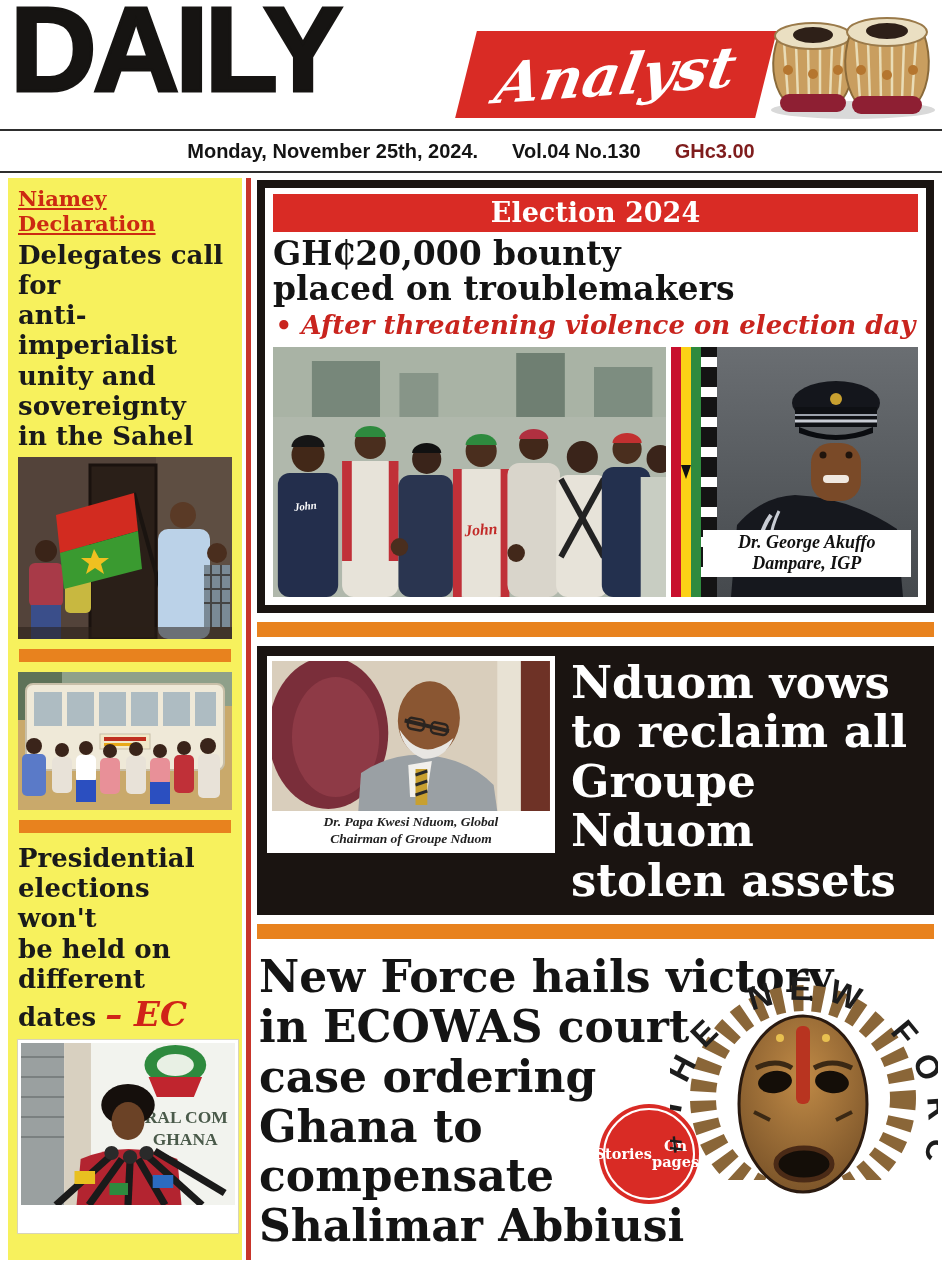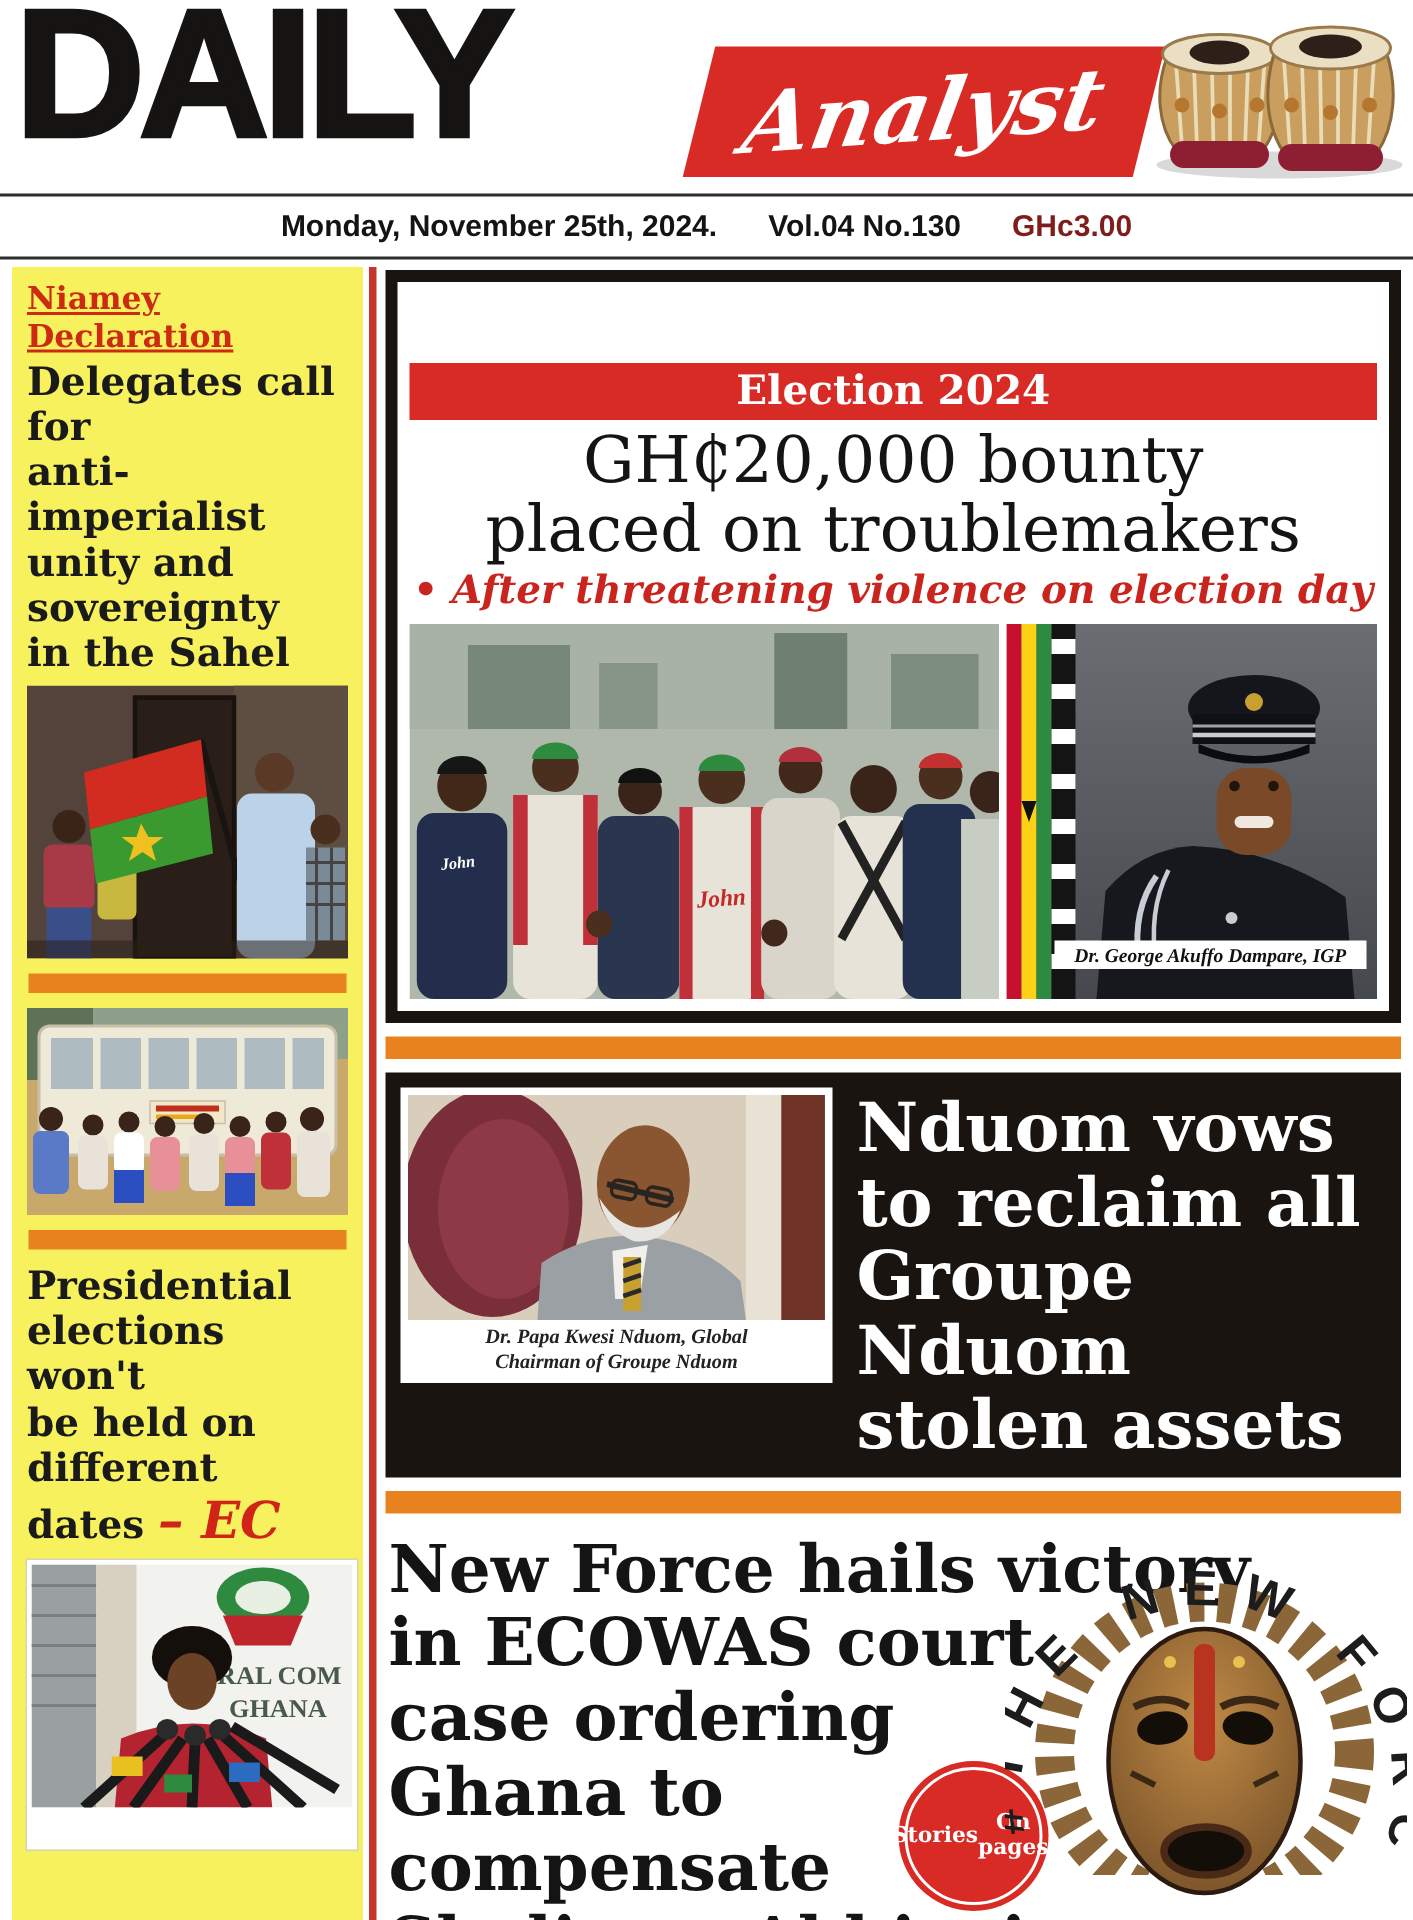--- a/index.html
+++ b/index.html
@@ -36,31 +36,31 @@
   .lh{font-family:"DejaVu Serif",serif;font-weight:bold;font-size:26px;line-height:1.16;color:#1A1A1A;}
   .attrib{font-family:"DejaVu Serif",serif;font-weight:bold;font-style:italic;font-size:34px;color:#D02418;}
   .lphoto{width:214px;margin-top:6px;line-height:0;}
   .lphoto svg{width:100%;height:100%;}
   .odiv{height:13px;background:#E8821E;margin:10px 1px;}
   .framed{border:3px solid #ffffff;outline:1px solid #d8d4b8;background:#fff;}
 
   
   .lead-box{border:8px solid #1A1411;margin-top:2px;background:#fff;padding:6px 8px 8px;}
   .banner{background:#D92B25;color:#fff;text-align:center;font-family:"DejaVu Serif",serif;
-      font-weight:bold;font-size:27px;padding:3px 0 4px;margin-top:48px;}
-  .lead-h{font-family:"DejaVu Serif",serif;font-weight:normal;font-size:43px;line-height:1.06;
-      text-align:center;color:#141414;margin:5px 0 3px;}
+      font-weight:bold;font-size:27px;padding:3px 0 4px;}
+  .lead-h{font-family:"DejaVu Serif",serif;font-weight:bold;font-size:33px;line-height:1.06;
+      text-align:left;color:#141414;margin:5px 0 3px;}
   .lead-sub{font-family:"DejaVu Serif",serif;font-weight:bold;font-style:italic;font-size:26px;
       color:#C9241E;text-align:center;margin:0 0 7px;}
   .lead-photos{display:flex;gap:5px;height:250px;}
   .ph-crowd{flex:1;min-width:0;position:relative;line-height:0;}
   .ph-igp{width:247px;position:relative;line-height:0;}
   .ph-crowd svg,.ph-igp svg{width:100%;height:100%;}
   .igp-cap{position:absolute;left:13%;right:3%;bottom:20px;background:#fff;text-align:center;
-      font-family:"Liberation Serif",serif;font-style:italic;font-weight:bold;font-size:13px;color:#111;
+      font-family:"Liberation Serif",serif;font-style:italic;font-weight:bold;font-size:18px;color:#111;
       line-height:1.2;padding:2px 0;}
 
   .odiv-main{height:15px;background:#E8821E;margin:9px 0;}
 
   
   .nduom{background:#1A1411;display:flex;gap:16px;padding:10px;}
   .nduom-photo{background:#fff;padding:5px;width:312px;box-sizing:border-box;align-self:flex-start;}
   .nduom-photo svg{width:100%;height:150px;display:block;}
   .nduom-cap{text-align:center;font-family:"Liberation Serif",serif;font-style:italic;font-weight:bold;
       font-size:13.5px;color:#222;line-height:1.25;padding-top:3px;}

